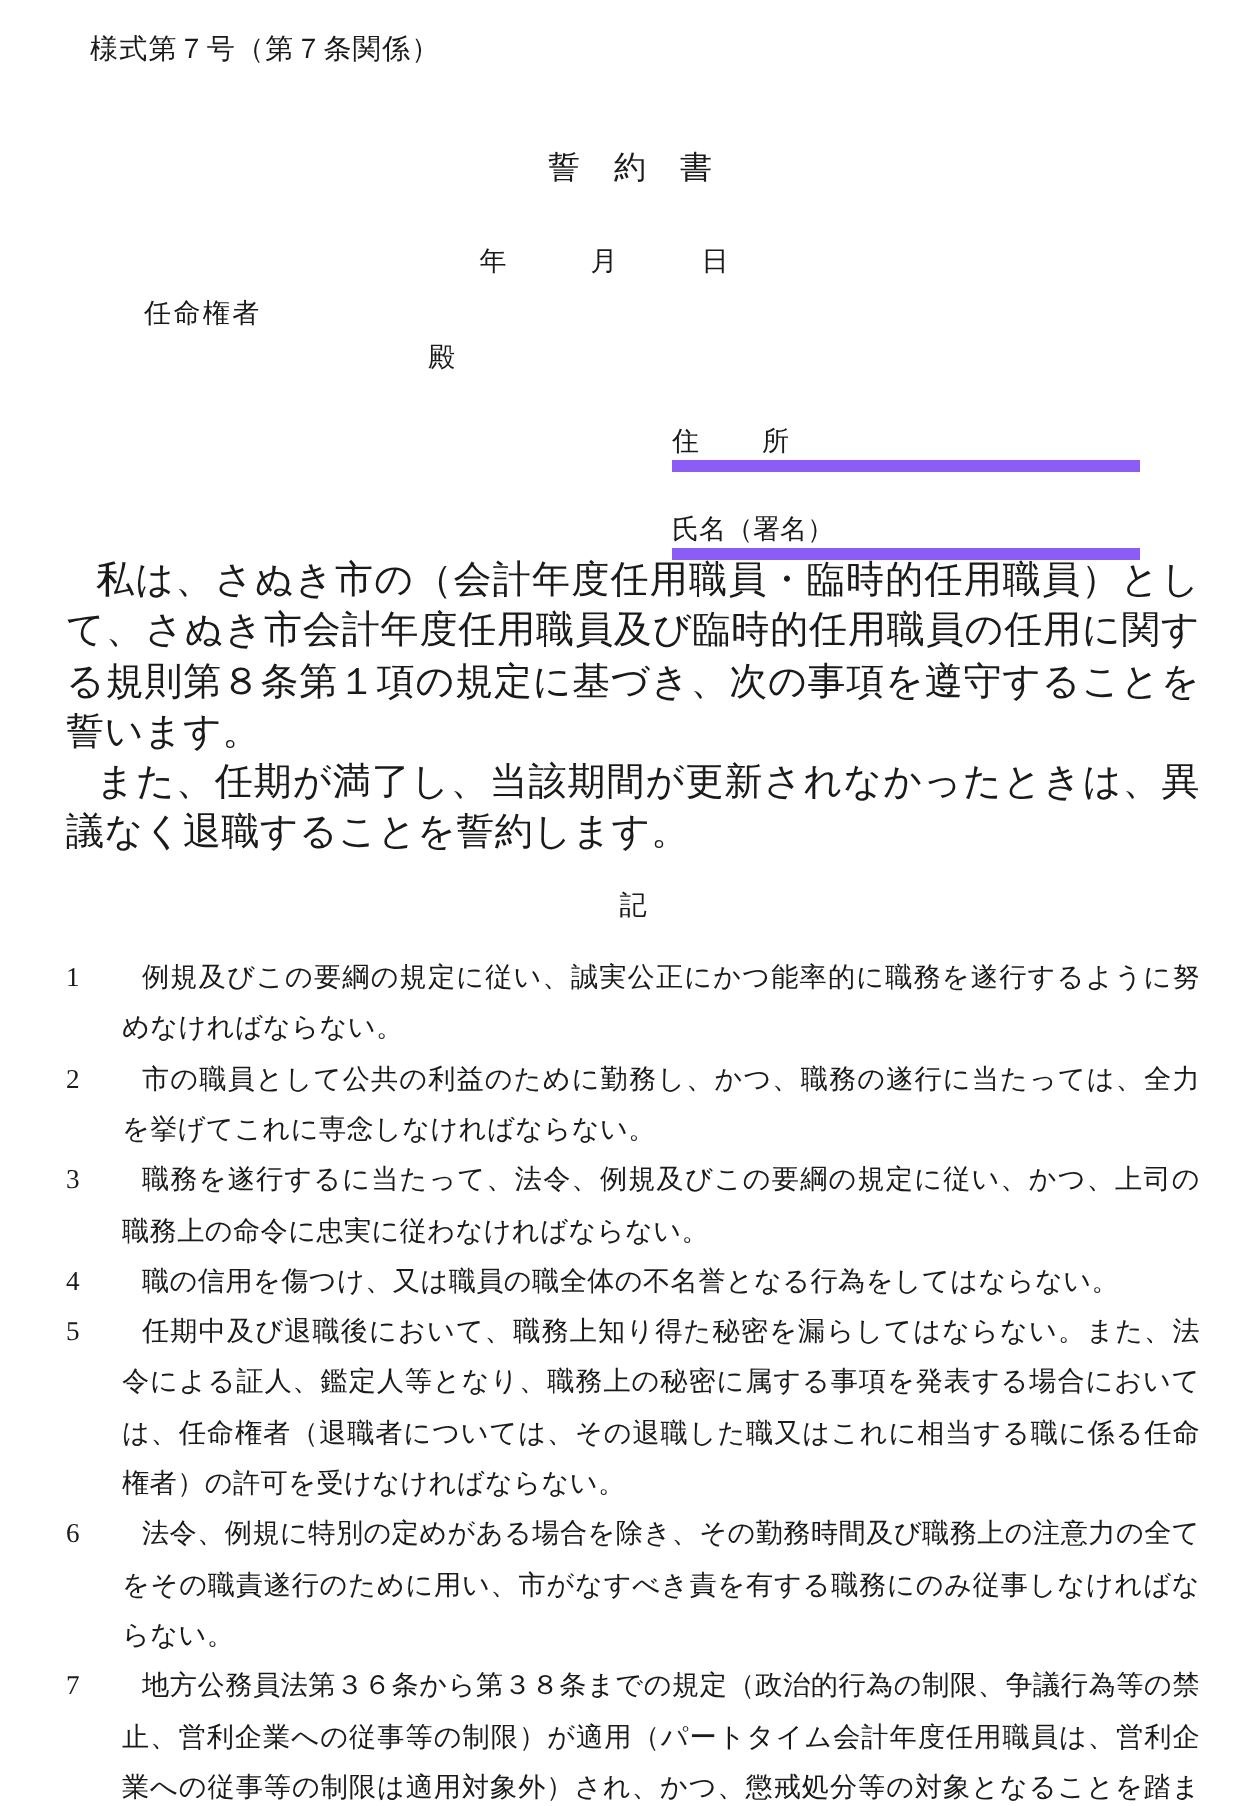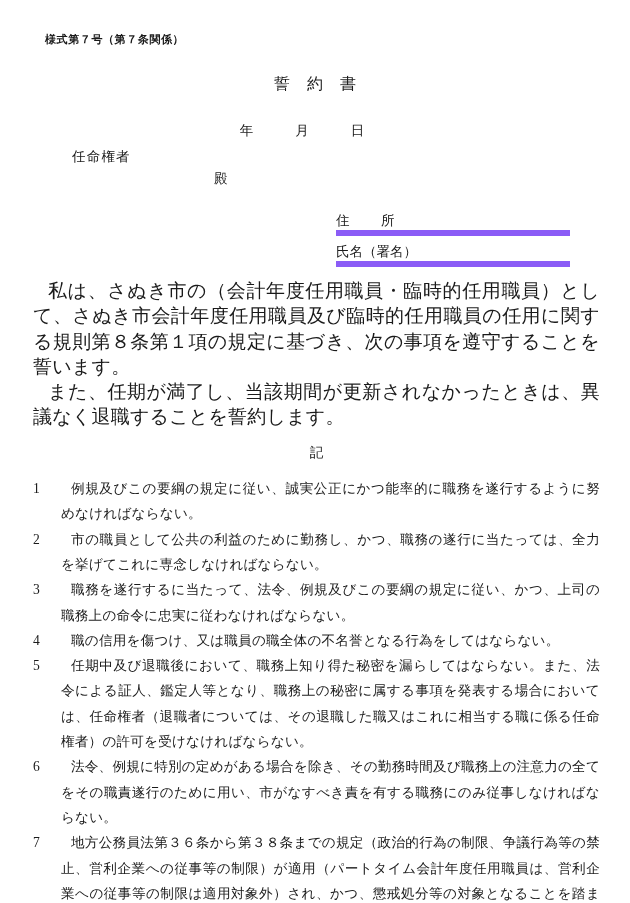--- a/index.html
+++ b/index.html
@@ -18,25 +18,24 @@
     height: 903px;
     background: #ffffff;
     overflow: hidden;
     box-sizing: border-box;
   }
 
   
   .form-no {
     position: absolute;
     left: 45px;
-    top: 32px;
-    font-size: 11px;
+    top: 16px;
+    font-size: 14px;
     letter-spacing: 0.6px;
     white-space: nowrap;
-    font-weight: bold;
   }
 
   .doc-title {
     position: absolute;
     left: 0;
     right: 0;
     top: 74px;
     text-align: center;
     font-size: 16px;
     letter-spacing: 17px;
@@ -87,21 +86,21 @@
   }
   .sig-row {
     display: flex;
     align-items: flex-end;
     border-bottom: 6px solid #8b5cf6;
     height: 24px;
     box-sizing: border-box;
     padding-bottom: 1px;
   }
   .sig-row + .sig-row {
-    margin-top: 7px;
+    margin-top: 20px;
   }
   .sig-label {
     font-size: 13.5px;
     white-space: nowrap;
     line-height: 1.1;
   }
   .sig-label.spaced {
     letter-spacing: 9px;
     padding-right: 0px;
   }

